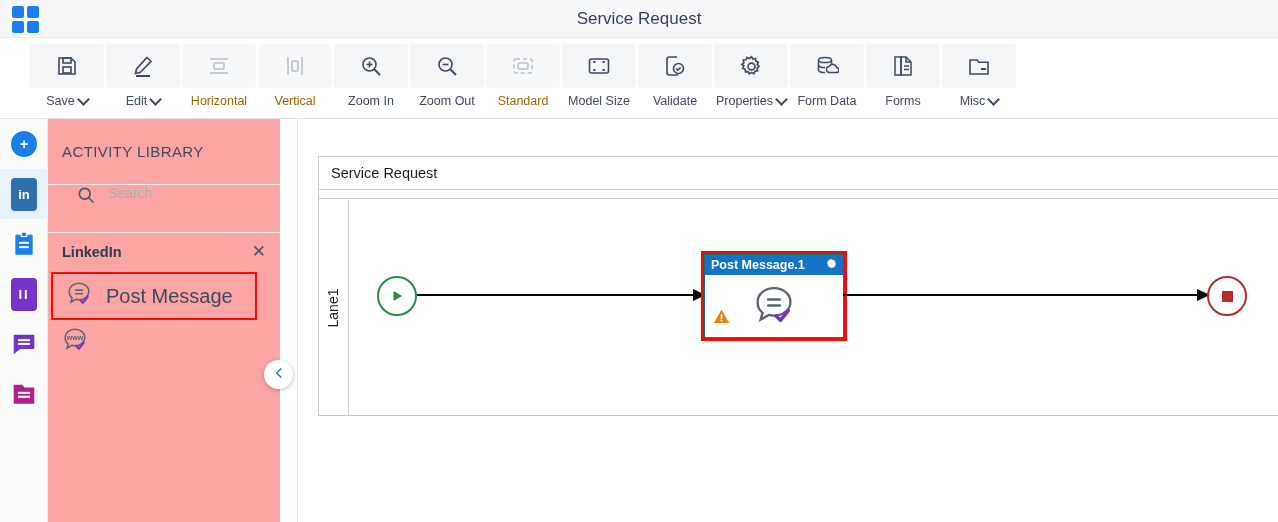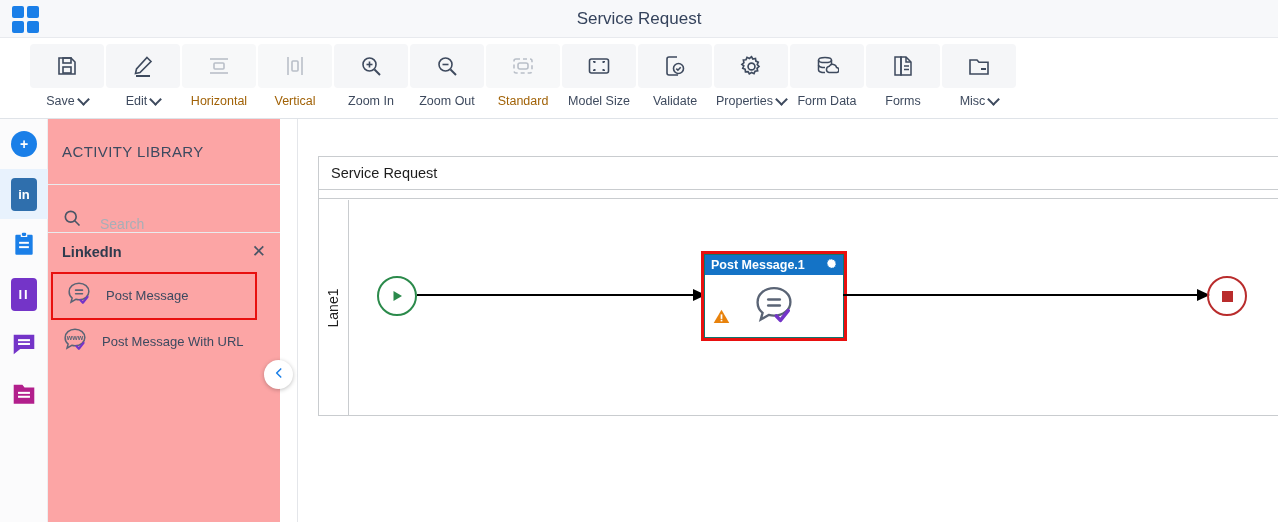--- a/index.html
+++ b/index.html
@@ -78,40 +78,40 @@
   .library {
     position: absolute; left: 48px; top: 119px; width: 232px; height: 403px;
     background: #fca5a5;
   }
   .lib-title {
     height: 66px; line-height: 66px; padding-left: 14px;
     font-size: 15px; color: #3c4a60; letter-spacing: .4px;
     border-bottom: 1px solid #e9ebee;
   }
   .lib-search {
-    height: 48px; display: flex; align-items: flex-end; padding-left: 14px;
-    border-bottom: 1px solid #e9ebee; gap: 18px;
+    height: 48px; display: flex; align-items: flex-start; padding-left: 28px;
+    border-bottom: 1px solid #e9ebee; gap: 12px;
   }
   .lib-search input {
     border: none; outline: none; font-size: 14px; color: #333;
     width: 160px; background: transparent;
   }
   .lib-search input::placeholder { color: #a9aeb6; }
   .lib-group {
     height: 40px; display: flex; align-items: center; justify-content: space-between;
     padding: 0 14px 3px 14px;
   }
   .lib-group-name { font-size: 14.5px; color: #2f3b4e; font-weight: bold; }
   .lib-close { color: #4a5566; font-size: 17px; cursor: pointer; line-height: 1; }
   .lib-item {
     display: flex; align-items: center; gap: 12px; padding: 6px 10px 6px 12px;
     cursor: pointer; min-height: 40px;
   }
   .lib-item.highlight { outline: 2px solid #e8100f; outline-offset: -1px; margin: 0 24px 0 4px; }
-  .lib-item-label { font-size: 13px; color: #3c4a60; line-height: 1.35; }
+  .lib-item-label { font-size: 20px; color: #3c4a60; line-height: 1.35; }
 
   
   .collapse-btn {
     position: absolute; left: 264px; top: 360px; width: 29px; height: 29px;
     border-radius: 50%; background: #fff; box-shadow: 0 1px 4px rgba(0,0,0,.25);
     display: flex; align-items: center; justify-content: center; cursor: pointer;
     color: #1a7fe8; z-index: 6;
   }
 
   
@@ -448,21 +448,20 @@
     </div>
 
     <div class="lib-item">
       <span>
         <svg width="30" height="30" viewBox="0 0 32 32" fill="none">
           <path d="M16 4.5c6 0 10.5 3.9 10.5 8.8 0 4.9-4.5 8.8-10.5 8.8-1.2 0-2.4-.2-3.4-.5l-5.1 3 1.2-4.3A8.6 8.6 0 0 1 5.5 13.3C5.5 8.4 10 4.5 16 4.5z" stroke="#5a6475" stroke-width="1.6"></path>
           <text x="16" y="16" text-anchor="middle" font-size="7.5" font-weight="bold" fill="#5a6475" font-family="Liberation Sans, sans-serif">www</text>
           <path d="M17.5 22.5l2.6 2.8 5-6.2" stroke="#7434c8" stroke-width="2.4" stroke-linecap="round" stroke-linejoin="round"></path>
         </svg>
       </span>
-      <span class="lib-item-label">Post Message With URL</span>
     </div>
 
   </div>
 
   <div class="collapse-btn">
     <span>
       <svg width="14" height="14" viewBox="0 0 24 24" fill="none" stroke="#1a7fe8" stroke-width="2.6" stroke-linecap="round" stroke-linejoin="round">
         <polyline points="15,5 8,12 15,19"></polyline>
       </svg>
     </span>

